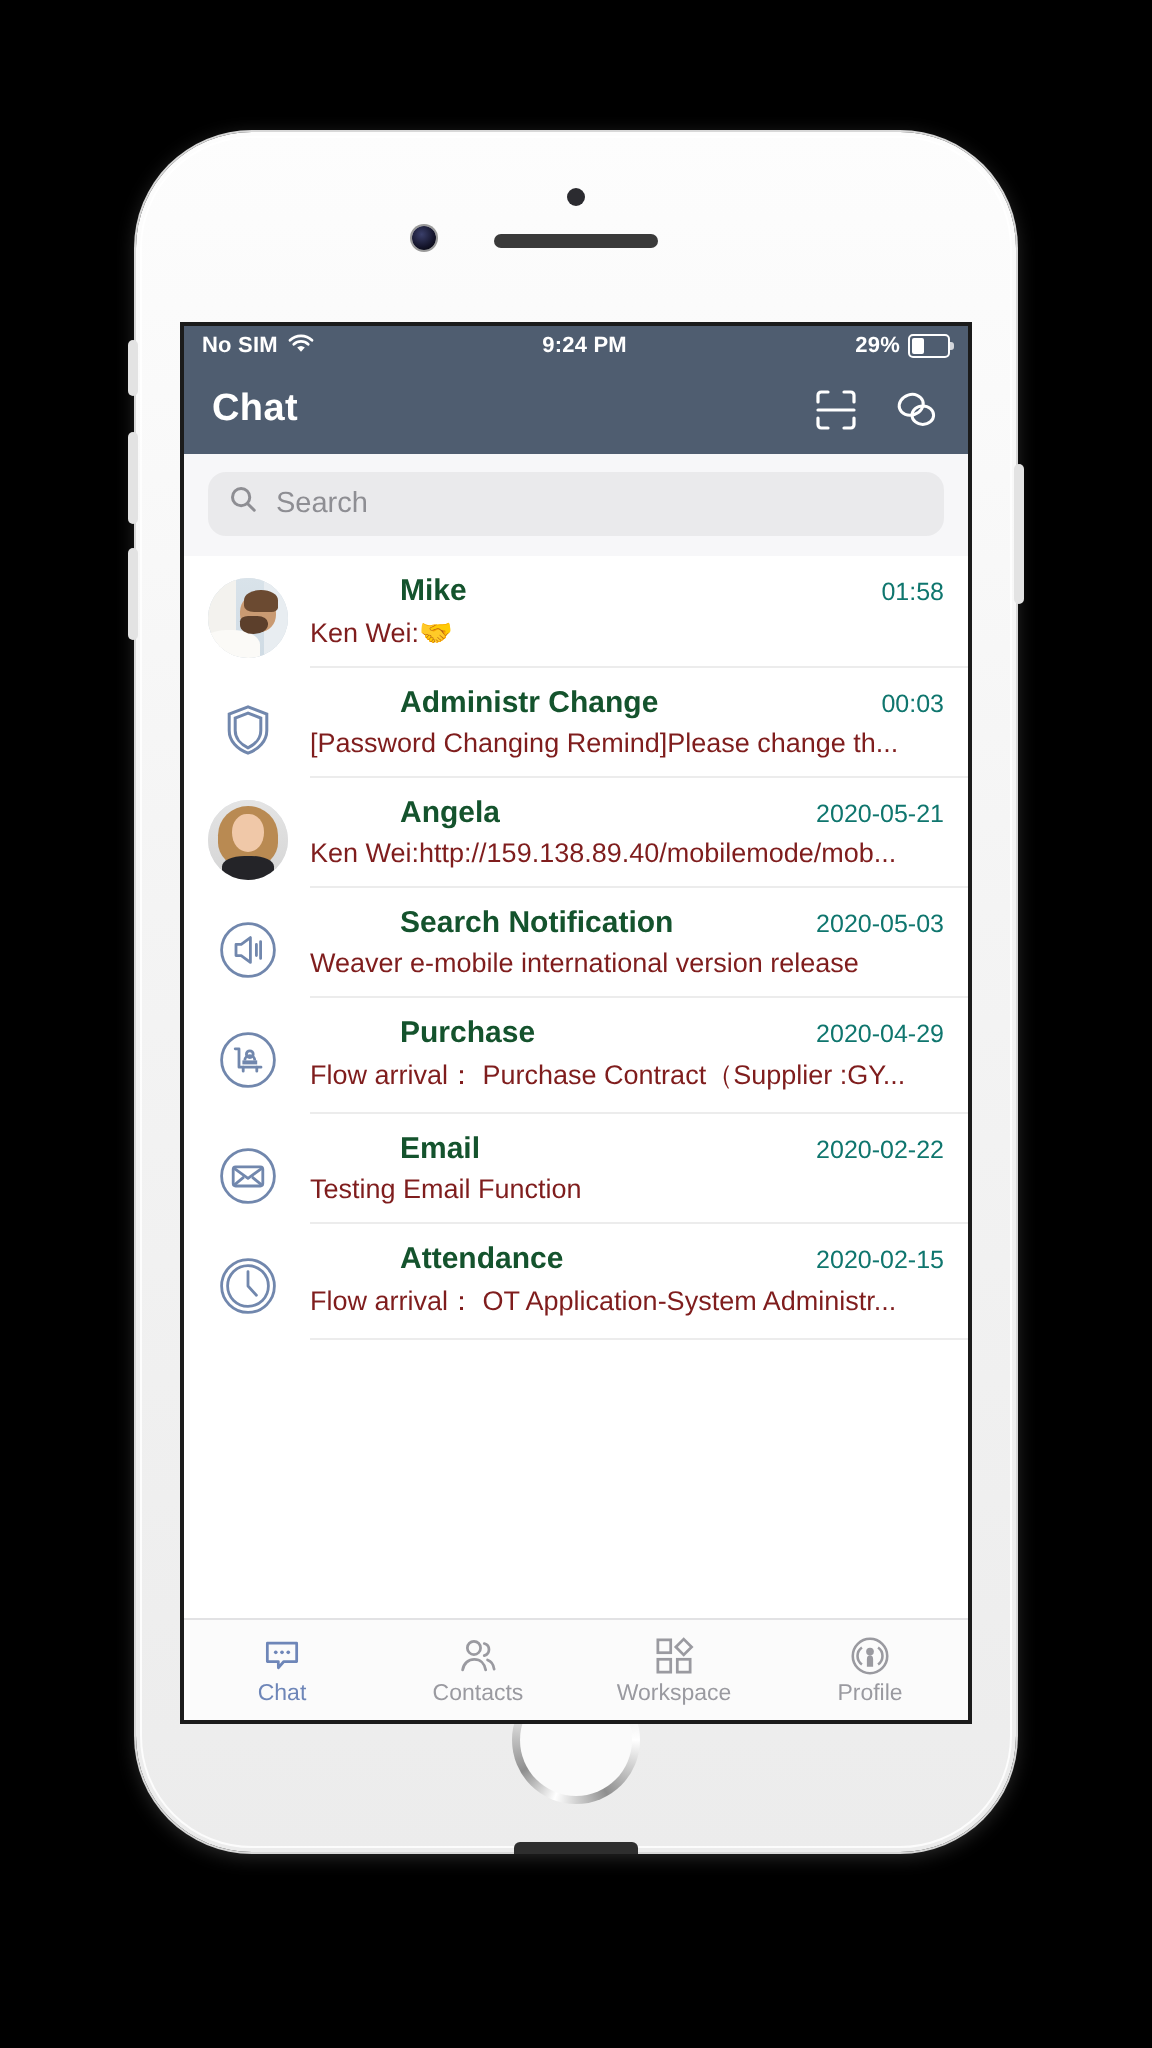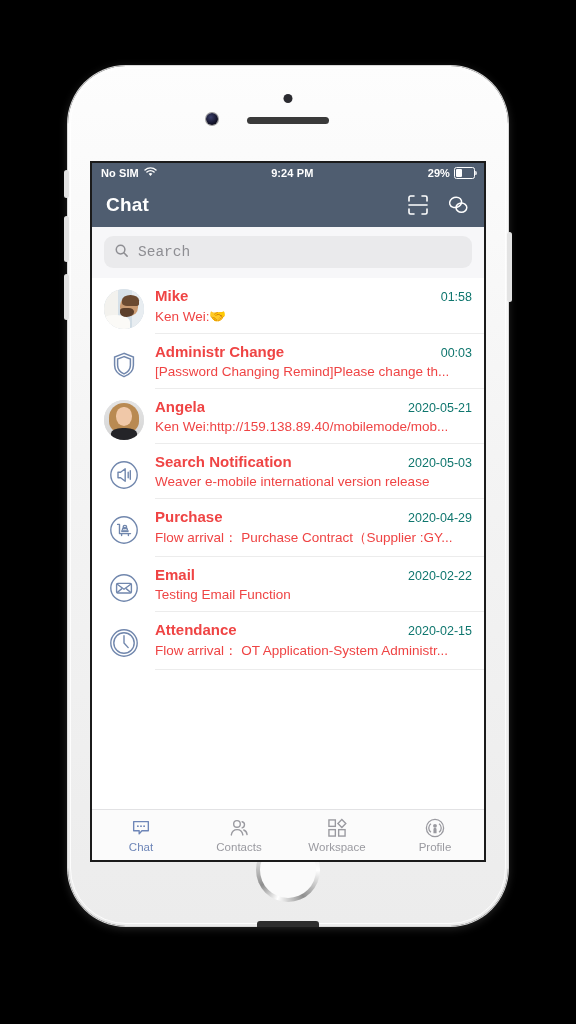--- a/index.html
+++ b/index.html
@@ -63,37 +63,37 @@
     padding:0 14px;}
   .nav-title{font-size:19px;font-weight:bold;letter-spacing:.2px;}
   .nav-actions{margin-left:auto;display:flex;align-items:center;gap:16px;}
   .nav-ic{width:24px;height:24px;display:block;}
 
   
   .searchzone{background:#f7f7f9;padding:9px 12px 10px 12px;}
   .searchbar{height:32px;background:#eaeaec;border-radius:9px;display:flex;align-items:center;
     padding:0 10px;gap:7px;}
   .search-input{border:0;background:transparent;outline:none;flex:1;font-size:14.5px;
-    color:#3c3c43;font-family:Liberation Mono, monospace;}
+    color:#3c3c43;font-family:Liberation Sans, sans-serif;}
   .search-input::placeholder{color:#8e8e93;}
 
   
   .list{background:#fff;}
   .row{display:flex;align-items:flex-start;padding:9px 0 0 0;margin-left:12px;cursor:default;}
   .av{width:40px;height:40px;border-radius:50%;flex:0 0 40px;margin-top:2px;overflow:hidden;
       position:relative;background:#dfe1e6;}
   .ic-circle{width:40px;height:40px;flex:0 0 40px;margin-top:2px;border-radius:50%;
      display:flex;align-items:center;justify-content:center;}
   .row-body{flex:1;margin-left:11px;padding-right:12px;padding-bottom:9px;
      border-bottom:1px solid #ececec;min-width:0;}
   .row:last-child .row-body{border-bottom:1px solid #ececec;}
   .row-top{display:flex;align-items:baseline;gap:8px;}
-  .row-title{font-size:15px;font-weight:bold;color:#ef4444;white-space:nowrap;overflow:hidden;text-overflow:ellipsis;}
+  .row-title{font-size:15px;font-weight:bold;color:#14532d;white-space:nowrap;overflow:hidden;text-overflow:ellipsis;margin-left:45px;}
   .row-time{margin-left:auto;font-size:12.5px;color:#0f766e;white-space:nowrap;flex:0 0 auto;}
-  .row-sub{margin-top:4px;font-size:13.5px;color:#ef4444;white-space:nowrap;overflow:hidden;text-overflow:ellipsis;}
+  .row-sub{margin-top:4px;font-size:13.5px;color:#7f1d1d;white-space:nowrap;overflow:hidden;text-overflow:ellipsis;}
 
   
   .ava-mike{position:absolute;inset:0;background:
       linear-gradient(180deg,#d9e3ea 0%,#cfdbe4 100%);}
   .ava-mike .bg1{position:absolute;left:0;top:0;width:34%;height:100%;background:#f3f2ee;}
   .ava-mike .bg2{position:absolute;right:0;top:0;width:30%;height:100%;background:#e8edf1;}
   .ava-mike .head{position:absolute;left:40%;top:20%;width:46%;height:48%;border-radius:46% 48% 44% 46%;
       background:#c99a72;}
   .ava-mike .hair{position:absolute;left:46%;top:16%;width:42%;height:26%;border-radius:50% 50% 20% 30%;
       background:#6b4a31;}

